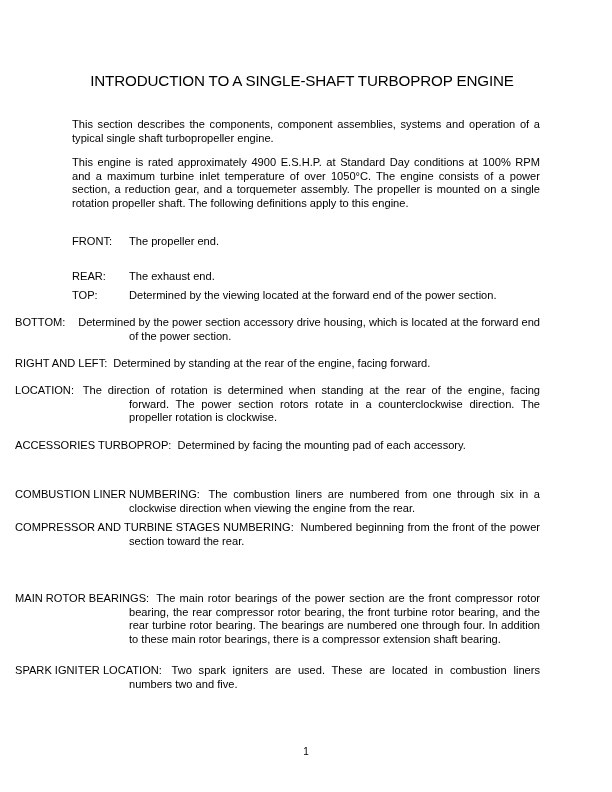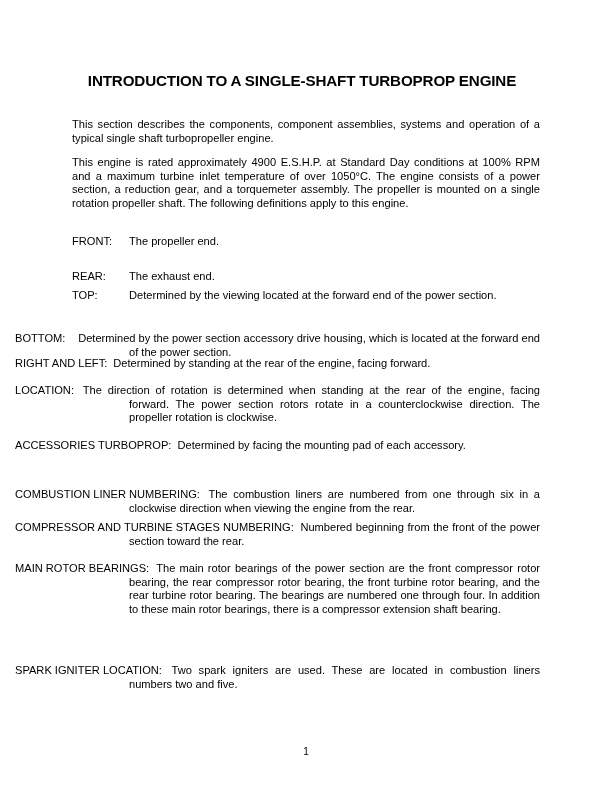--- a/index.html
+++ b/index.html
@@ -3,21 +3,21 @@
   <meta charset="utf-8">
   <style>
     html, body { margin: 0; padding: 0; background: #ffffff; }
     body {
       width: 612px; height: 792px; position: relative; overflow: hidden;
       font-family: "Liberation Sans", sans-serif; color: #000;
       font-size: 11.1px; line-height: 13.6px;
     }
     .title {
       position: absolute; left: 0; top: 74px; width: 604px; text-align: center;
-      font-weight: bold; font-size: 15.2px; letter-spacing: -0.15px;
+      font-weight: normal; font-size: 15.2px; letter-spacing: -0.15px;
     }
     .para {
       position: absolute; left: 72px; width: 468px; text-align: justify;
     }
     .def { position: absolute; left: 72px; width: 468px; text-align: justify; }
     .def .term { display: inline-block; }
     .def.tab .term { width: 57px; }
     .def.hang { padding-left: 57px; text-indent: -57px; width: 411px; }
     .def.hang .term { margin-right: 3px; }
     .pagenum { position: absolute; left: 0; top: 745px; width: 612px; text-align: center; font-size: 10px; }
@@ -32,38 +32,38 @@
 
 <div class="def tab" style="top:235px">
   <span class="term">FRONT:</span><span>The propeller end.</span>
 </div>
 <div class="def tab" style="top:270px">
   <span class="term">REAR:</span><span>The exhaust end.</span>
 </div>
 <div class="def tab" style="top:289px">
   <span class="term">TOP:</span><span>Determined by the viewing located at the forward end of the power section.</span>
 </div>
-<div class="def hang" style="top:332px">
+<div class="def hang" style="top:316px">
   <span class="term">BOTTOM:</span> <span>Determined by the power section accessory drive housing, which is located at the forward end of the power section.</span>
 </div>
 <div class="def hang" style="top:357px">
   <span class="term">RIGHT AND LEFT:</span> <span>Determined by standing at the rear of the engine, facing forward.</span>
 </div>
 <div class="def hang" style="top:384px">
   <span class="term">LOCATION:</span> <span>The direction of rotation is determined when standing at the rear of the engine, facing forward.  The power section rotors rotate in a counterclockwise direction.  The propeller rotation is clockwise.</span>
 </div>
 <div class="def hang" style="top:439px">
   <span class="term">ACCESSORIES TURBOPROP:</span> <span>Determined by facing the mounting pad of each accessory.</span>
 </div>
 <div class="def hang" style="top:488px">
   <span class="term">COMBUSTION LINER NUMBERING:</span> <span>The combustion liners are numbered from one through six in a clockwise direction when viewing the engine from the rear.</span>
 </div>
 <div class="def hang" style="top:521px">
   <span class="term">COMPRESSOR AND TURBINE STAGES NUMBERING:</span> <span>Numbered beginning from the front of the power section toward the rear.</span>
 </div>
-<div class="def hang" style="top:562px">
+<div class="def hang" style="top:592px">
   <span class="term">MAIN ROTOR BEARINGS:</span> <span>The main rotor bearings of the power section are the front compressor rotor bearing, the rear compressor rotor bearing, the front turbine rotor bearing, and the rear turbine rotor bearing.  The bearings are numbered one through four.  In addition to these main rotor bearings, there is a compressor extension shaft bearing.</span>
 </div>
 <div class="def hang" style="top:664px">
   <span class="term">SPARK IGNITER LOCATION:</span> <span>Two spark igniters are used.  These are located in combustion liners numbers two and five.</span>
 </div>
 
 <div class="pagenum">1</div>
 
 </body></html>

